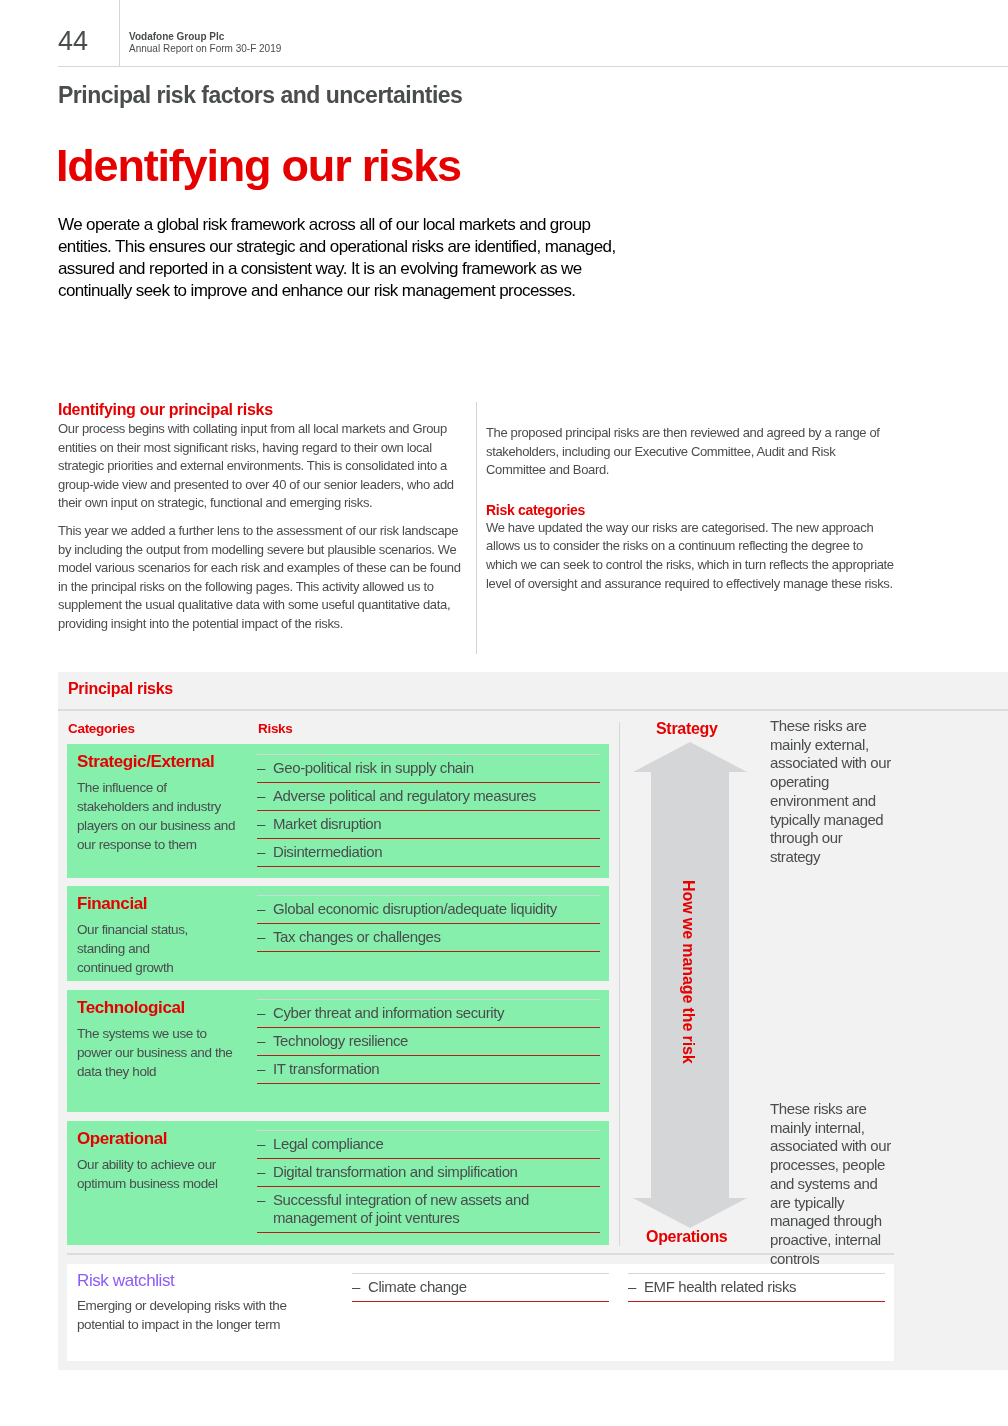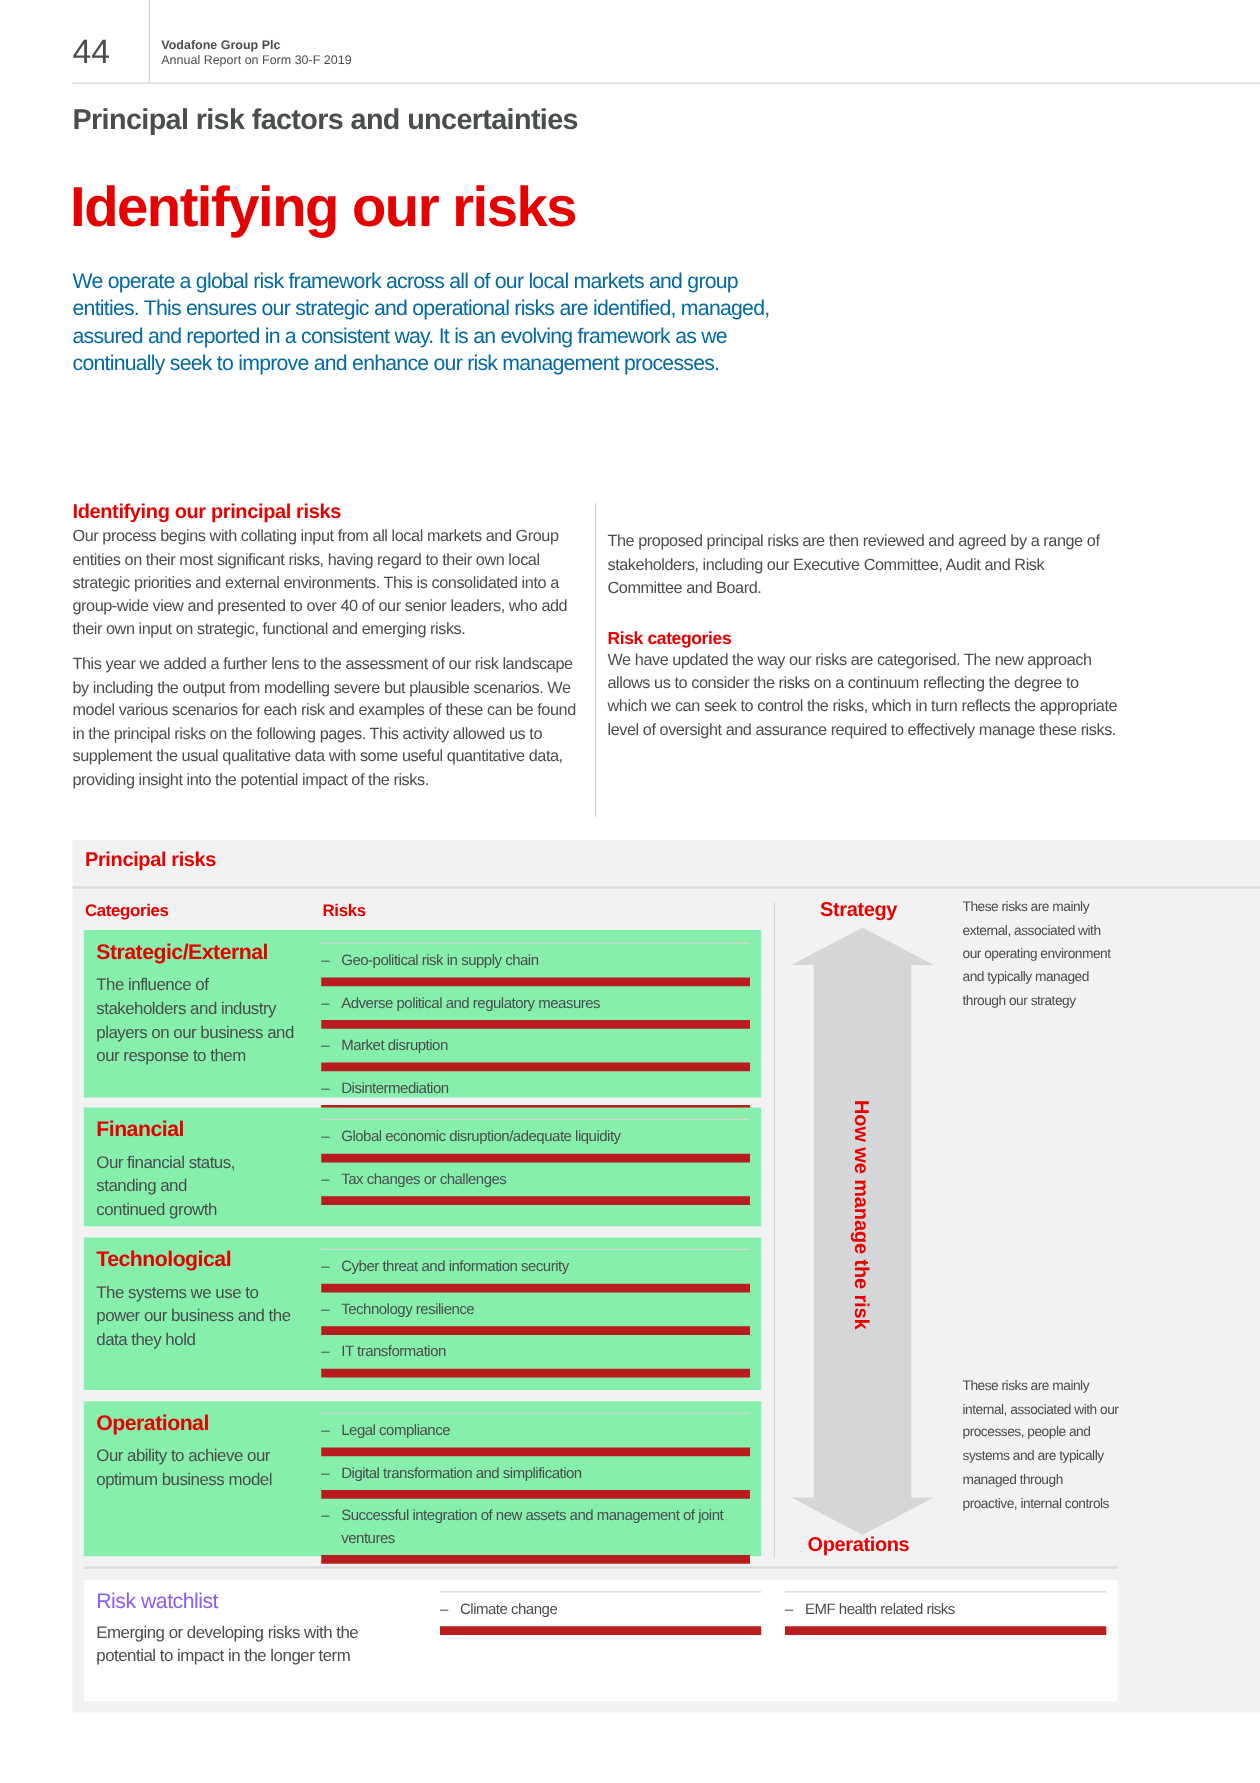--- a/index.html
+++ b/index.html
@@ -10,21 +10,21 @@
 
     
     .page-num { left: 58px; top: 26px; font-size: 27px; color: #4a4d4e; font-weight: normal; letter-spacing: 0px; }
     .head-vline { left: 119px; top: 0; width: 1px; height: 66px; background: #d6d6d6; }
     .head-company { left: 129px; top: 31px; font-size: 10px; font-weight: bold; color: #4a4d4e; }
     .head-report { left: 129px; top: 43px; font-size: 10px; color: #4a4d4e; }
     .head-rule { left: 58px; top: 66px; width: 950px; height: 1px; background: #d6d6d6; }
 
     .section-title { left: 58px; top: 82px; font-size: 23px; font-weight: bold; color: #4a4d4e; letter-spacing: -0.5px; }
     .main-title { left: 56px; top: 140px; font-size: 45px; font-weight: bold; color: #e60000; letter-spacing: -1.2px; }
-    .lead { left: 58px; top: 214px; width: 580px; font-size: 17px; line-height: 22px; color: #0369a1; letter-spacing: -0.6px; }
+    .lead { left: 58px; top: 214px; width: 580px; font-size: 17px; line-height: 22px; color: #000000; letter-spacing: -0.6px; }
 
     
     .col { font-size: 13px; line-height: 18.6px; color: #4a4d4e; letter-spacing: -0.35px; }
     .col-left { left: 58px; top: 400px; width: 412px; }
     .col-right { left: 486px; top: 424px; width: 410px; }
     .col-divider { left: 476px; top: 402px; width: 1px; height: 252px; background: #d6d6d6; }
     .sub-heading { font-size: 16px; font-weight: bold; color: #e60000; line-height: 20px; letter-spacing: -0.3px; }
     .sub-heading-sm { font-size: 14px; font-weight: bold; color: #e60000; line-height: 18px; letter-spacing: -0.3px; margin-top: 21px; }
     .col p { margin-bottom: 9px; }
 
@@ -33,35 +33,35 @@
     .panel-title { left: 68px; top: 680px; font-size: 16px; font-weight: bold; color: #e60000; letter-spacing: -0.3px; }
     .panel-rule { left: 58px; top: 709px; width: 950px; height: 2px; background: #dcdcde; }
     .col-head { top: 721px; font-size: 13.5px; font-weight: bold; color: #e60000; letter-spacing: -0.3px; }
     .ch-cat { left: 68px; }
     .ch-risk { left: 258px; }
 
     .cat-box { background: #86efac; }
     .cat-name { position: absolute; left: 10px; top: 8px; font-size: 17px; font-weight: bold; color: #e60000; letter-spacing: -0.4px; }
     .cat-desc { position: absolute; left: 10px; top: 34px; width: 160px; font-size: 13.5px; line-height: 19px; color: #4a4d4e; letter-spacing: -0.4px; }
     .risk-list { position: absolute; left: 190px; width: 343px; list-style: none; border-top: 1px solid #d6d6d6; }
-    .risk-list li { border-bottom: 7px solid #b91c1c; font-size: 12px; line-height: 18px; padding: 4px 0 5px 16px; position: relative; color: #4a4d4e; letter-spacing: -0.4px; }
+    .risk-list li { border-bottom: 1px solid #b91c1c; font-size: 15px; line-height: 18px; padding: 4px 0 5px 16px; position: relative; color: #4a4d4e; letter-spacing: -0.4px; }
     .risk-list li::before { content: "–"; position: absolute; left: 0; top: 4px; }
 
     .box-strat { left: 67px; top: 744px; width: 542px; height: 134px; }
     .box-fin { left: 67px; top: 886px; width: 542px; height: 95px; }
     .box-tech { left: 67px; top: 990px; width: 542px; height: 122px; }
     .box-ops { left: 67px; top: 1121px; width: 542px; height: 124px; }
 
     .arrow-vline { left: 619px; top: 722px; width: 1px; height: 524px; background: #d6d6d6; }
     .arrow-svg { left: 630px; top: 742px; width: 120px; height: 486px; }
     .arrow-top-label { left: 656px; top: 720px; font-size: 16px; font-weight: bold; color: #e60000; letter-spacing: -0.3px; }
     .arrow-bottom-label { left: 646px; top: 1228px; font-size: 16px; font-weight: bold; color: #e60000; letter-spacing: -0.3px; }
     .arrow-vertical-text { left: 679px; top: 880px; writing-mode: vertical-rl; font-size: 16px; font-weight: bold; color: #e60000; letter-spacing: -0.1px; }
 
-    .side-note { font-size: 11px; line-height: 18.7px; color: #4a4d4e; width: 125px; letter-spacing: -0.4px; }
+    .side-note { font-size: 15px; line-height: 18.7px; color: #4a4d4e; width: 125px; letter-spacing: -0.4px; }
     .note-top { left: 770px; top: 717px; }
     .note-bottom { left: 770px; top: 1100px; }
 
     .watch-rule { left: 67px; top: 1253px; width: 827px; height: 2px; background: #dcdcde; }
     .watch-box { left: 67px; top: 1264px; width: 827px; height: 97px; background: #ffffff; }
     .watch-title { position: absolute; left: 10px; top: 7px; font-size: 17px; font-weight: normal; color: #8b5cf6; letter-spacing: -0.4px; }
     .watch-desc { position: absolute; left: 10px; top: 32px; width: 240px; font-size: 13.5px; line-height: 19px; color: #4a4d4e; letter-spacing: -0.4px; }
     .watch-list-1 { left: 285px; top: 9px; width: 257px; }
     .watch-list-2 { left: 561px; top: 9px; width: 257px; }
   </style>

